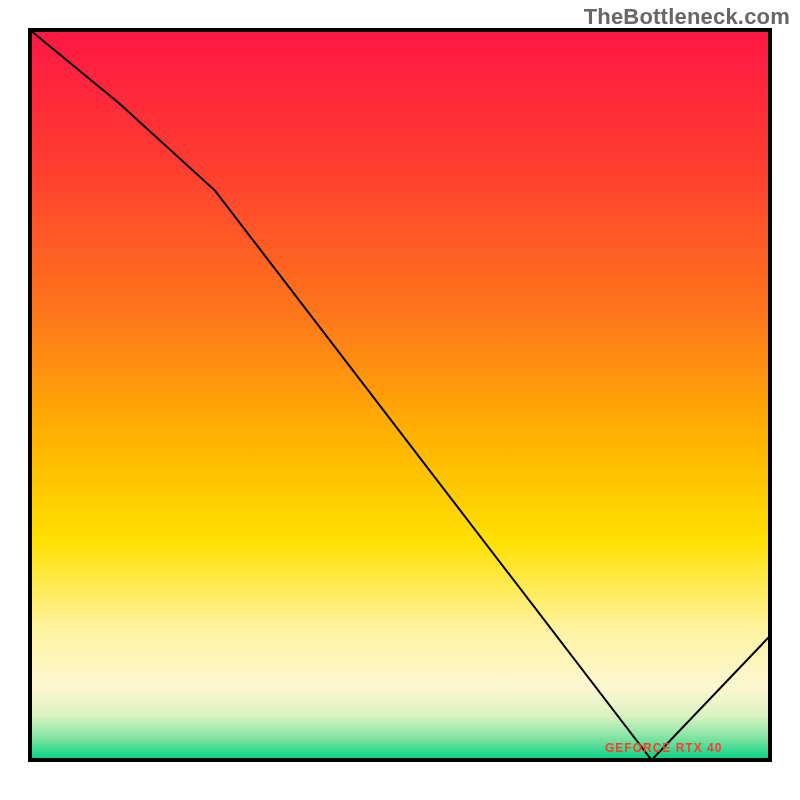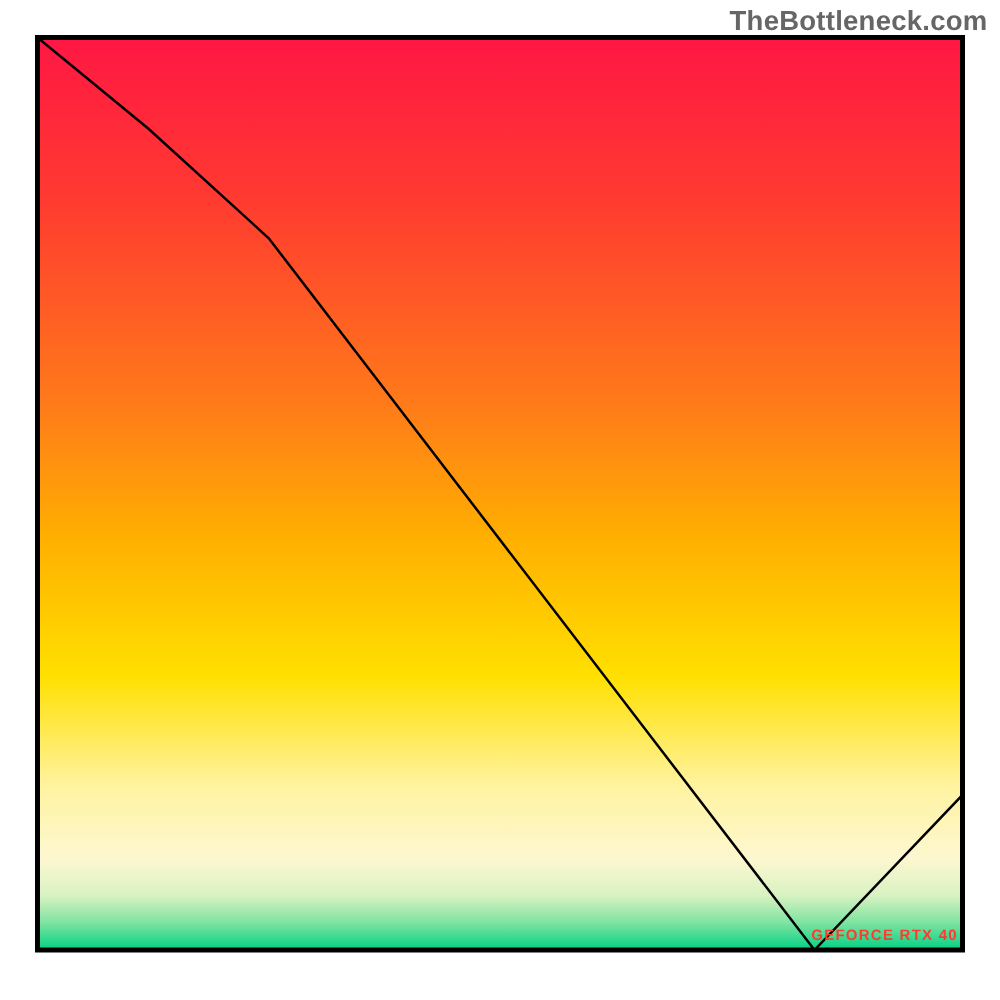--- a/index.html
+++ b/index.html
@@ -30,21 +30,20 @@
   }
   .x-label {
     position: absolute;
     left: 605px;
     top: 741px;
     font-family: Arial, Helvetica, sans-serif;
     font-size: 12px;
     font-weight: bold;
     letter-spacing: 1px;
     color: #ff3b30;
-    margin-left: 44px;
   }
 </style>
 </head>
 <body>
 
 <div class="frame">
 
   <div class="watermark">TheBottleneck.com</div>
 
   <svg width="800" height="800" viewBox="0 0 800 800">

